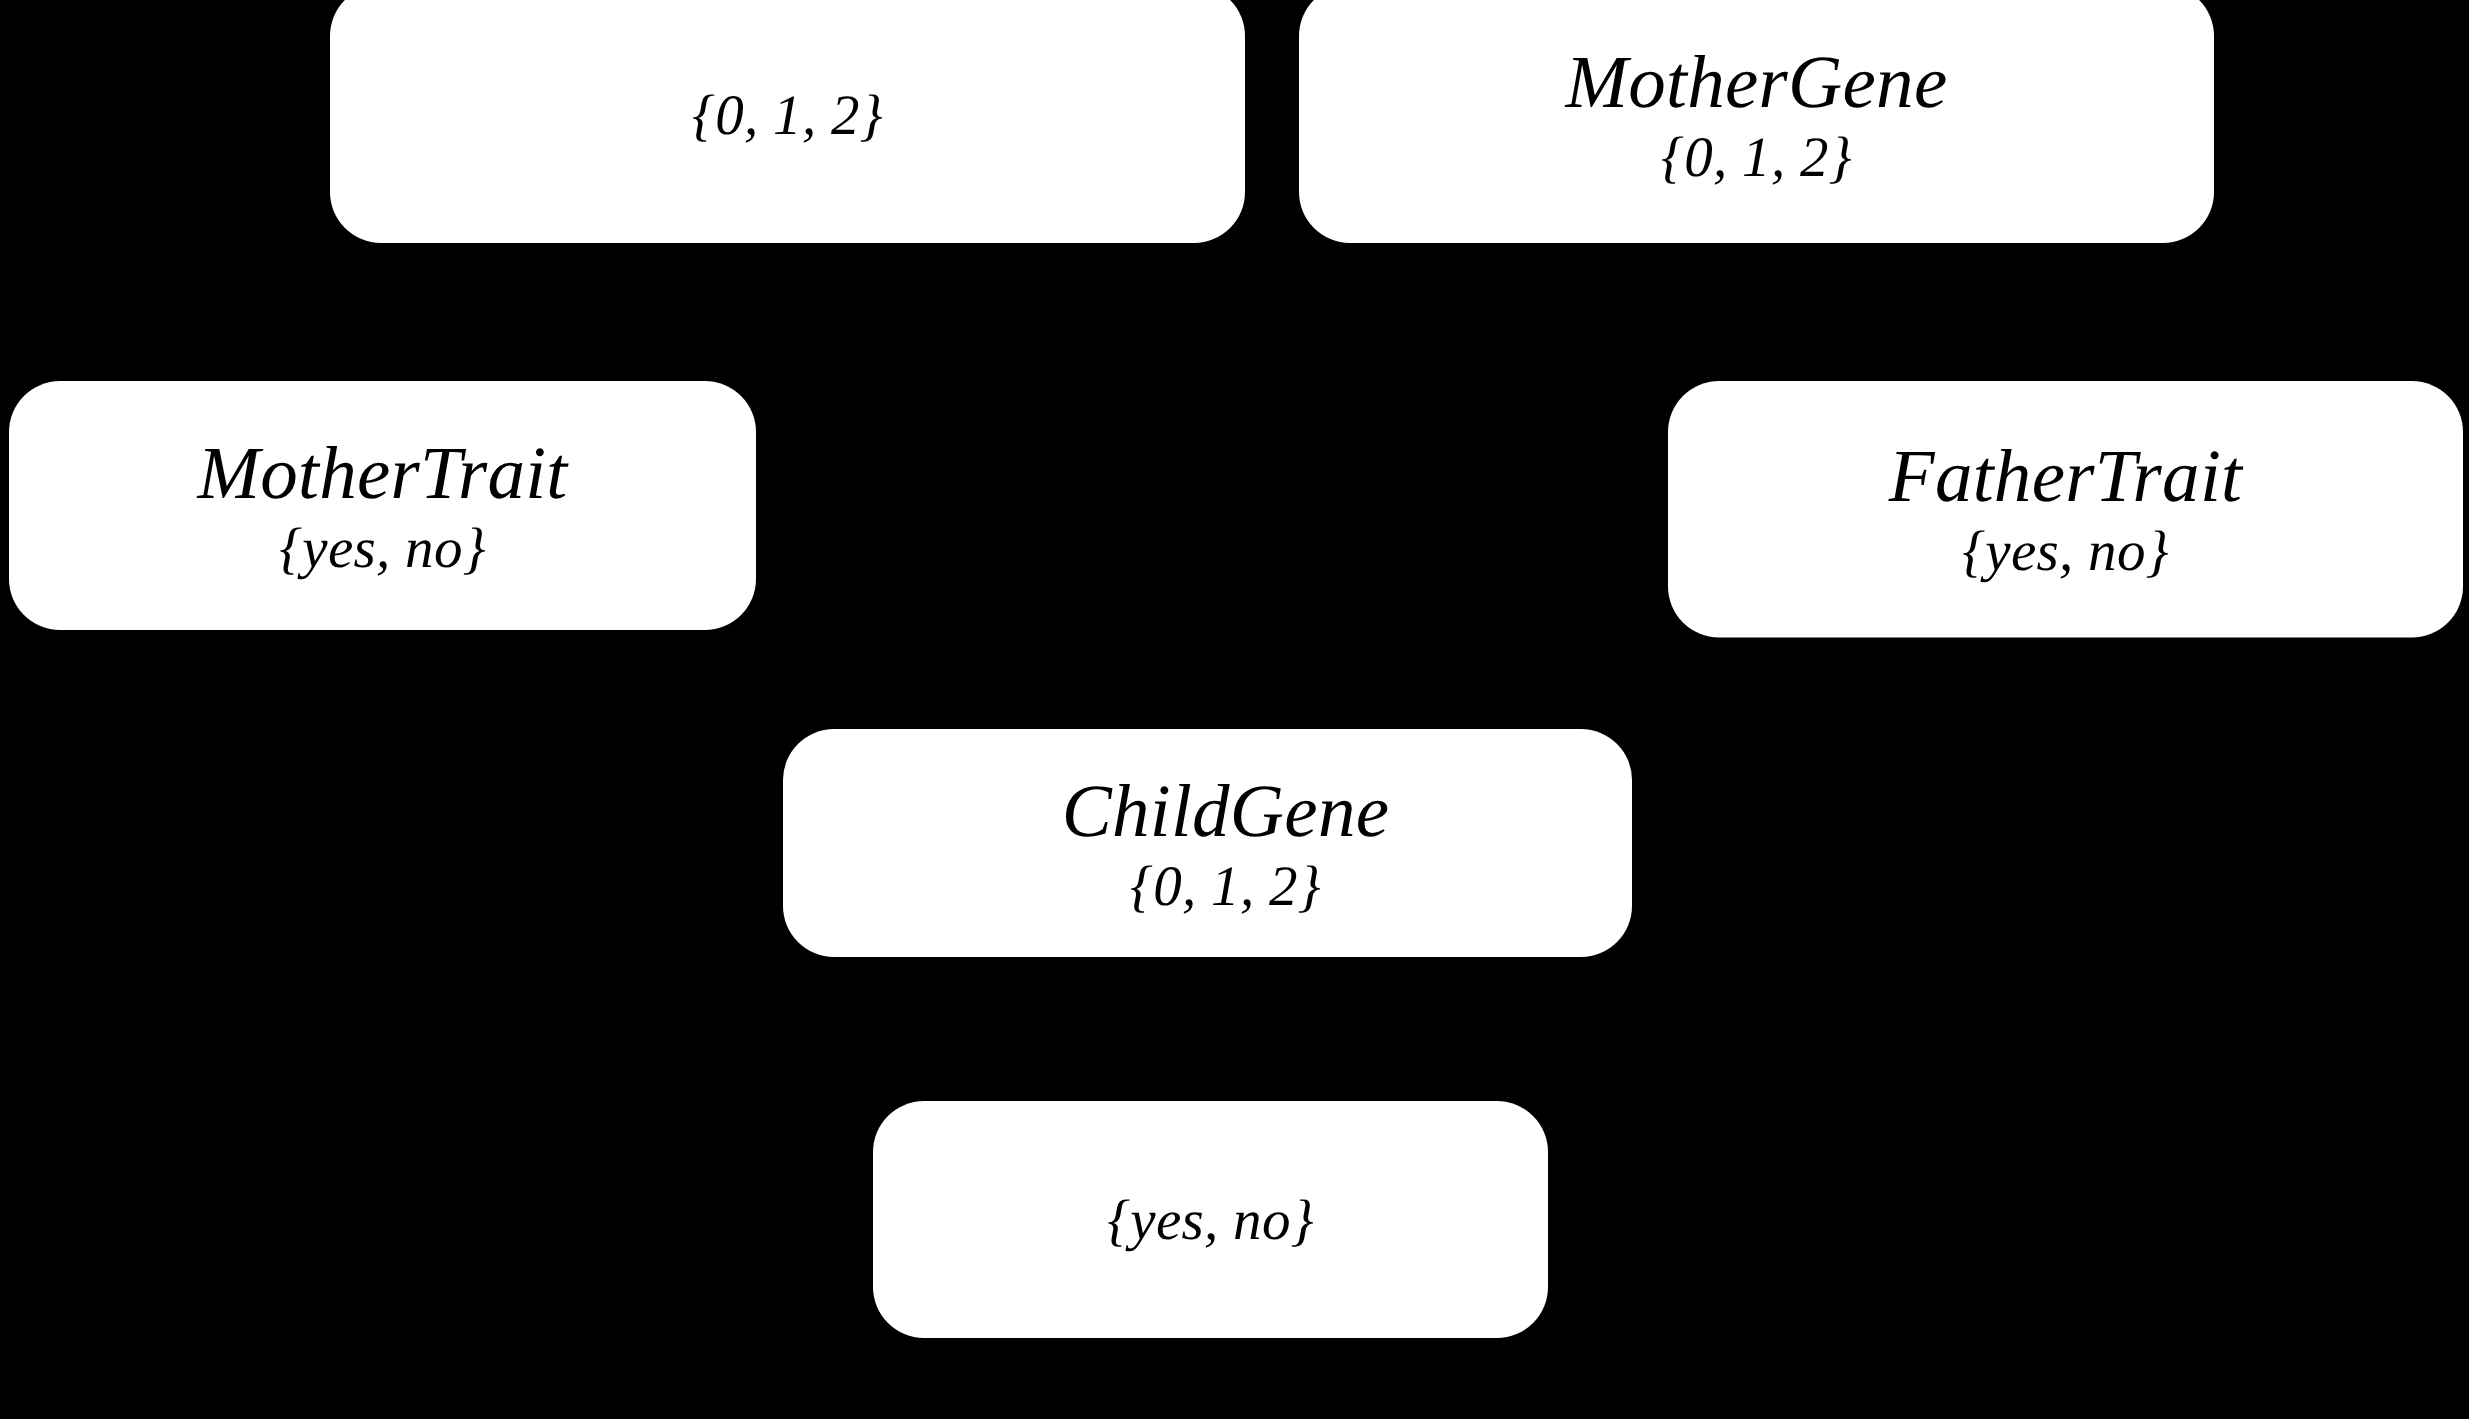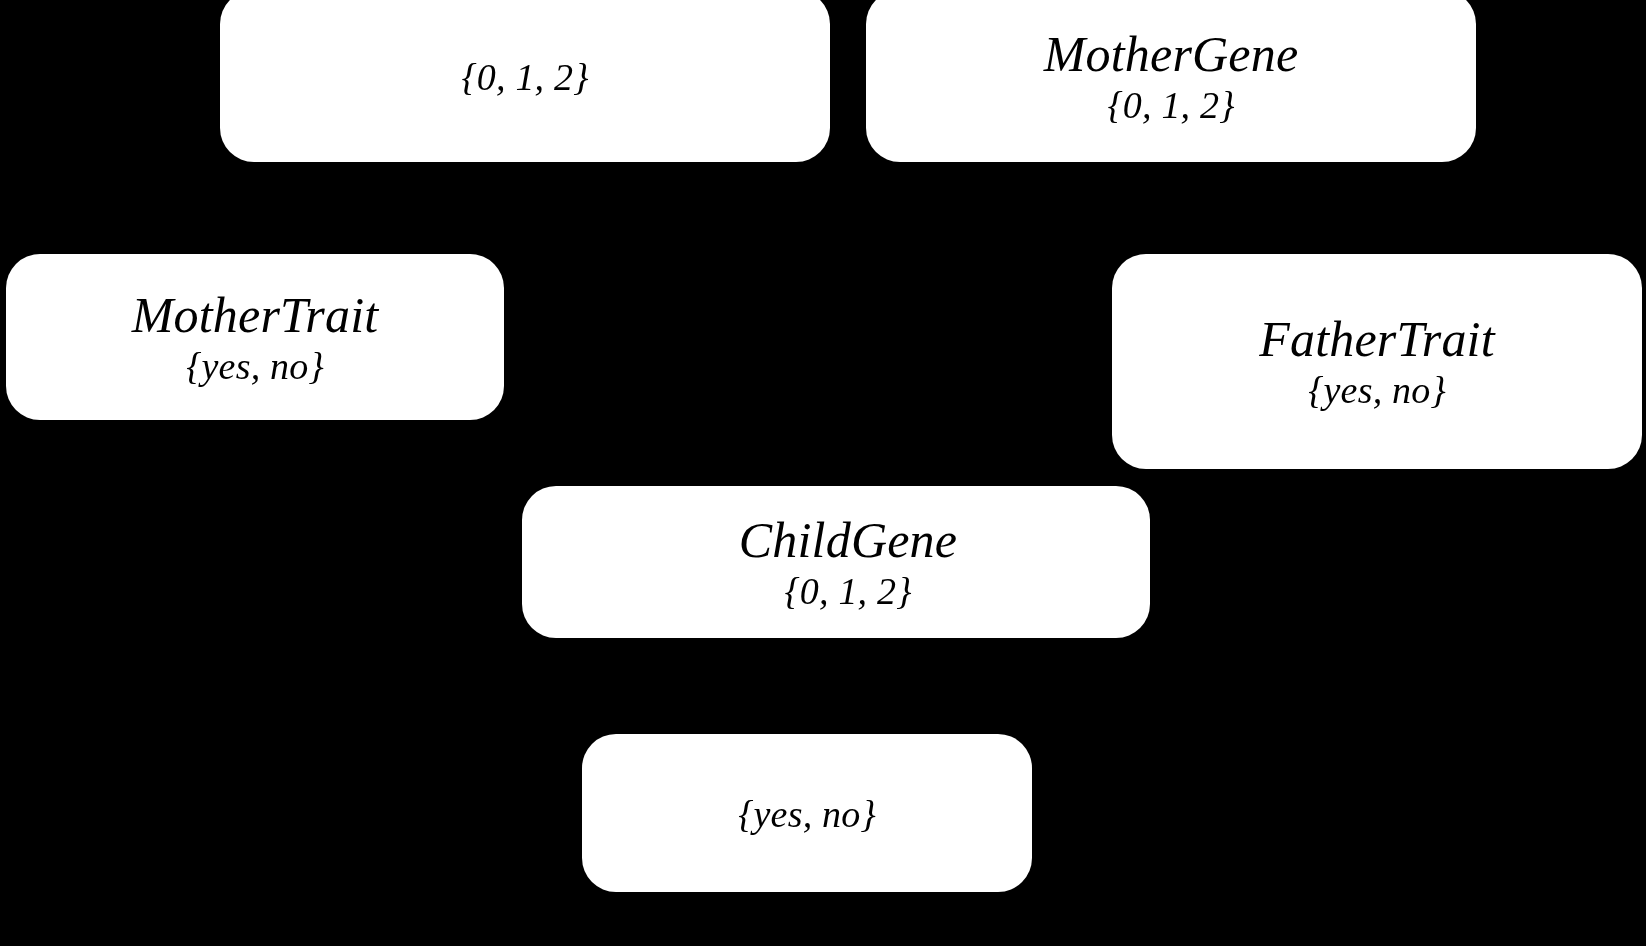--- a/index.html
+++ b/index.html
@@ -41,22 +41,22 @@
     font-size: 38px;
     letter-spacing: 0.2px;
     white-space: nowrap;
     margin-top: 2px;
   }
 
   
   #node-mother-gene  { left: 220px;  top: -10px;  width: 610px; height: 172px; }
   #node-father-gene  { left: 866px;  top: -10px;  width: 610px; height: 172px; }
   #node-mother-trait { left: 6px;    top: 254px;  width: 498px; height: 166px; }
-  #node-father-trait { left: 1112px; top: 254px;  width: 530px; height: 215px; }
-  #node-child-gene   { left: 522px;  top: 486px;  width: 628px; height: 152px; padding-left: 24px; }
+  #node-father-trait { left: 1112px; top: 254px;  width: 530px; height: 171px; }
+  #node-child-gene   { left: 522px;  top: 486px;  width: 566px; height: 152px; padding-left: 24px; }
   #node-child-trait  { left: 582px;  top: 734px;  width: 450px; height: 158px; }
 </style>
 </head>
 <body>
 
 <div id="canvas">
 
   <div class="node" id="node-mother-gene">
     <div class="domain">{0, 1, 2}</div>
   </div>

